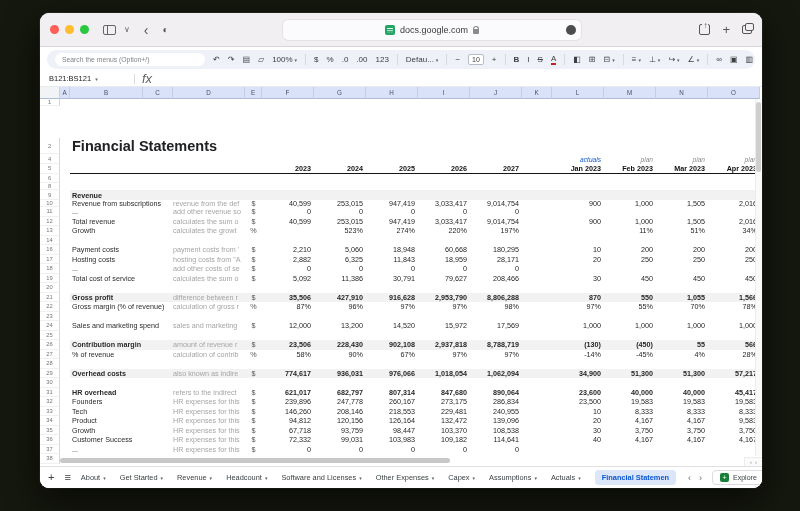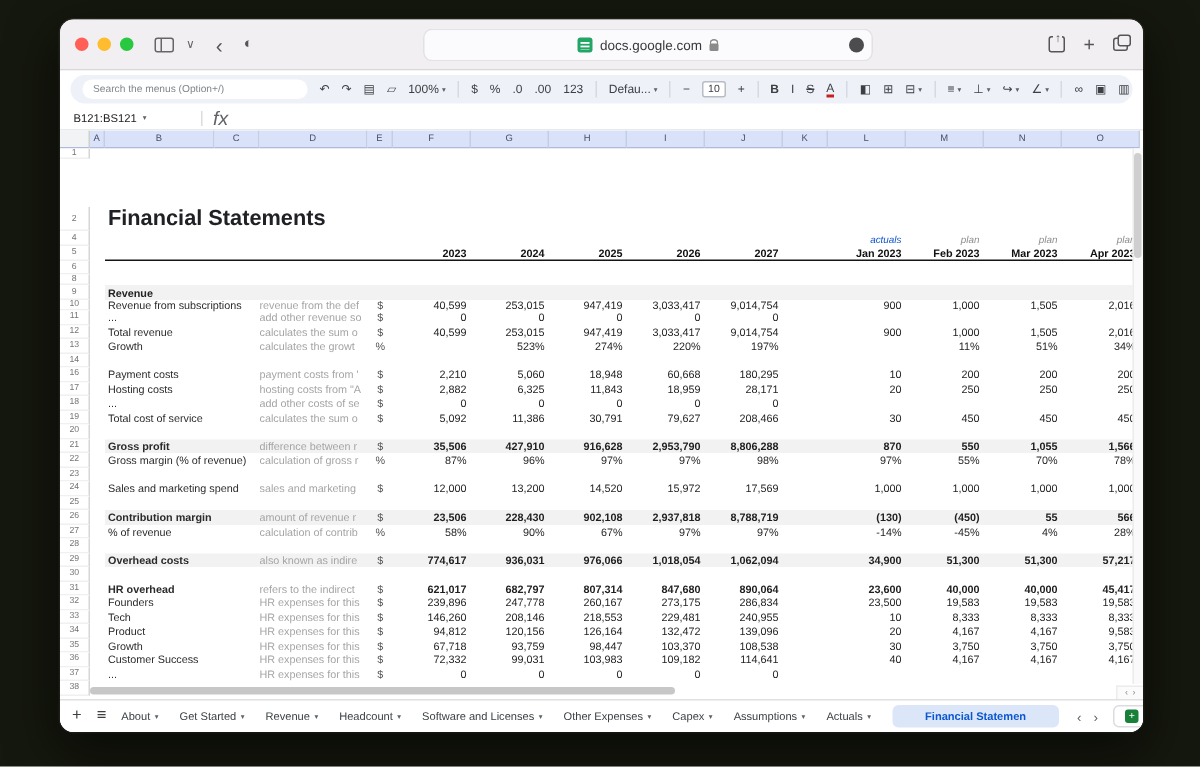--- a/index.html
+++ b/index.html
@@ -114,21 +114,21 @@
   .vtrack { position:absolute; right:0; top:12px; bottom:10px; width:7px; background:#fafafa; border-left:1px solid #ececec; }
   .vthumb { position:absolute; right:1px; top:3px; width:5px; height:70px; background:#cfcfcf; border-radius:3px; }
   .scorner { position:absolute; right:0; bottom:0; width:18px; height:9px; display:flex; align-items:center;
     justify-content:center; gap:3px; font-size:6px; color:#8a8a8a; background:#fbfbfb; border-left:1px solid #ececec; border-top:1px solid #ececec; }
   
   .tabbar { height:22px; border-top:1px solid #e0e0e0; background:#fff; display:flex; align-items:center; padding:0 8px; gap:10px; flex:0 0 auto; }
   .tb-ico { font-size:11px; color:#3c4043; line-height:11px; }
   .tabs { display:flex; align-items:center; gap:14px; }
   .tab { display:flex; align-items:center; gap:3px; font-size:7.4px; color:#3c4043; white-space:nowrap; }
   .tab .caret { font-size:5px; color:#5f6368; }
-  .tab.active { color:#0b57d0; font-weight:700; background:#dbe6f9; border-radius:4px; padding:3px 22px; }
+  .tab.active { color:#0b57d0; font-weight:700; background:#dbe6f9; border-radius:4px; padding:3px 7px; }
   .tabnav { display:flex; gap:8px; font-size:9px; color:#5f6368; margin-left:2px; }
   .explore { margin-left:auto; display:flex; align-items:center; gap:4px; border:1px solid #dadce0; border-radius:4px;
     background:#fff; padding:2px 7px; }
   .explore-ico { width:9px; height:9px; background:#188038; border-radius:2px; color:#fff; font-size:7px;
     display:flex; align-items:center; justify-content:center; line-height:7px; }
   .explore-label { font-size:7px; color:#3c4043; }
 </style>
 </head>
 <body>
 

